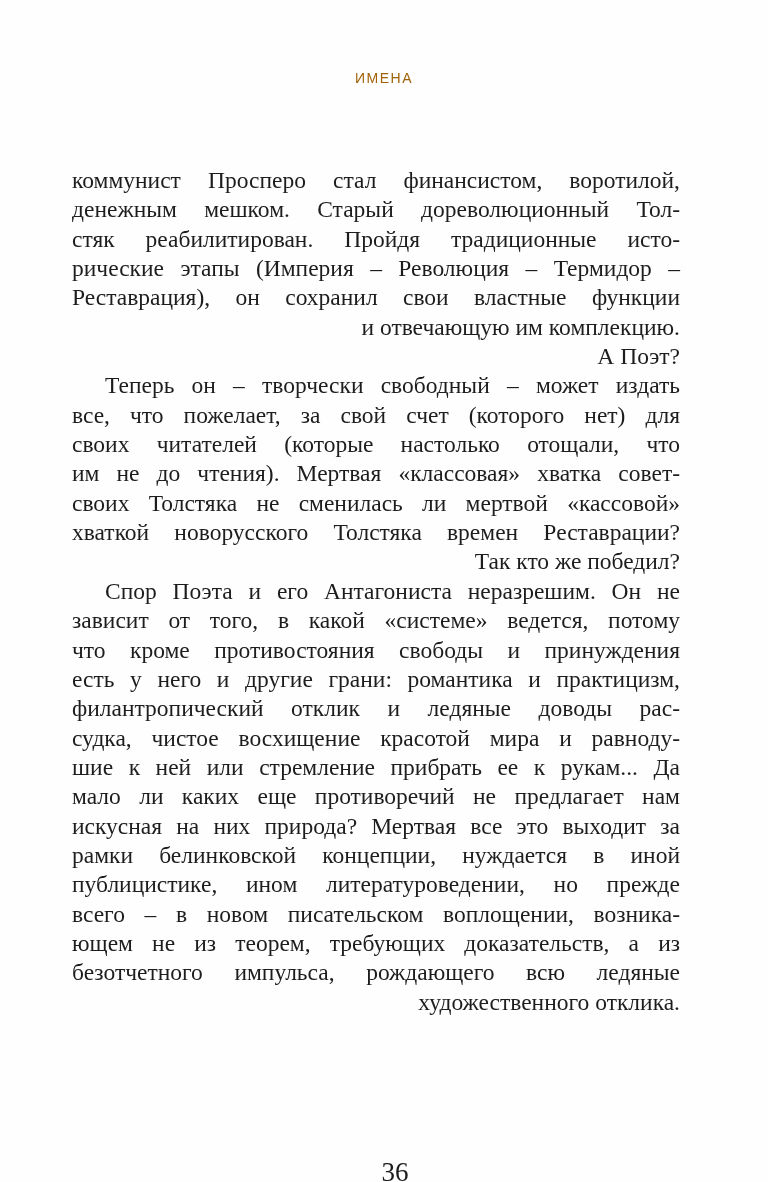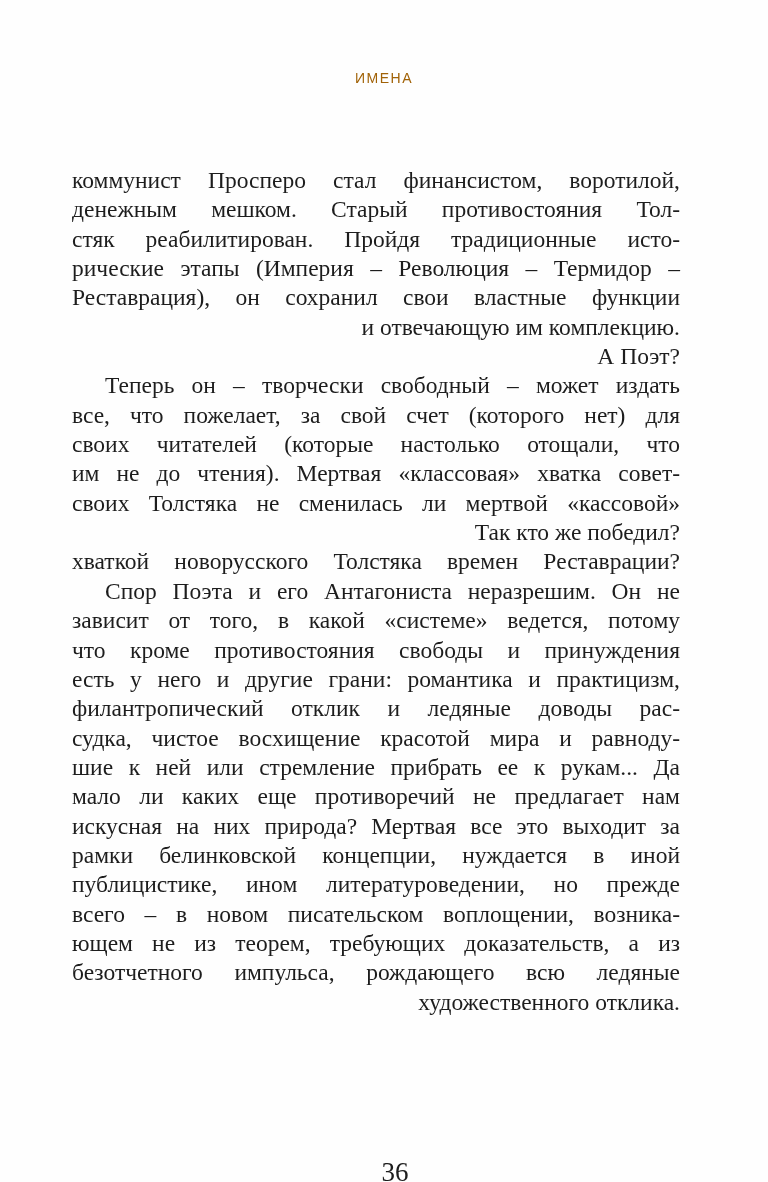--- a/index.html
+++ b/index.html
@@ -64,36 +64,36 @@
 </head>
 <body>
 
 <div class="page">
 
   <div class="running-head">ИМЕНА</div>
 
   <div class="text-block">
 
     <div class="line j">коммунист Просперо стал финансистом, воротилой,</div>
-    <div class="line j">денежным мешком. Старый противостояния Тол-</div>
+    <div class="line j">денежным мешком. Старый дореволюционный Тол-</div>
     <div class="line j">стяк реабилитирован. Пройдя традиционные исто-</div>
     <div class="line j">рические этапы (Империя – Революция – Термидор –</div>
     <div class="line j">Реставрация), он сохранил свои властные функции</div>
     <div class="line">и отвечающую им комплекцию.</div>
 
     <div class="line ind">А Поэт?</div>
 
     <div class="line ind j">Теперь он – творчески свободный – может издать</div>
     <div class="line j">все, что пожелает, за свой счет (которого нет) для</div>
     <div class="line j">своих читателей (которые настолько отощали, что</div>
     <div class="line j">им не до чтения). Мертвая «классовая» хватка совет-</div>
     <div class="line j">своих Толстяка не сменилась ли мертвой «кассовой»</div>
+    <div class="line j">хваткой новорусского Толстяка времен Реставрации?</div>
+
     <div class="line ind">Так кто же победил?</div>
-
-    <div class="line j">хваткой новорусского Толстяка времен Реставрации?</div>
 
     <div class="line ind j">Спор Поэта и его Антагониста неразрешим. Он не</div>
     <div class="line j">зависит от того, в какой «системе» ведется, потому</div>
     <div class="line j">что кроме противостояния свободы и принуждения</div>
     <div class="line j">есть у него и другие грани: романтика и практицизм,</div>
     <div class="line j">филантропический отклик и ледяные доводы рас-</div>
     <div class="line j">судка, чистое восхищение красотой мира и равноду-</div>
     <div class="line j">шие к ней или стремление прибрать ее к рукам... Да</div>
     <div class="line j">мало ли каких еще противоречий не предлагает нам</div>
     <div class="line j">искусная на них природа? Мертвая все это выходит за</div>

